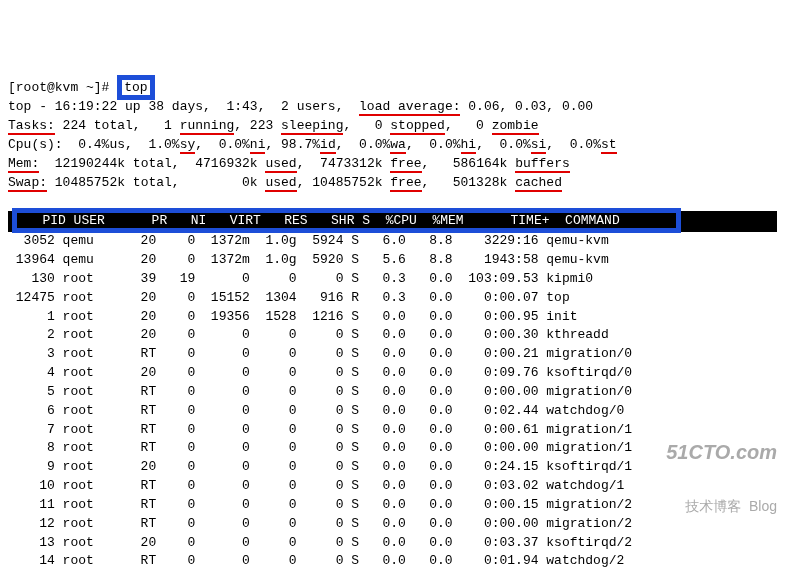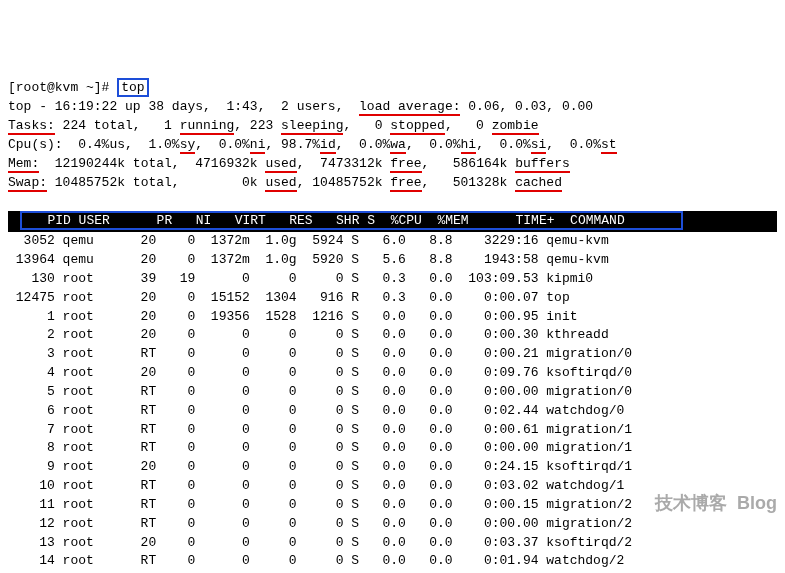--- a/index.html
+++ b/index.html
@@ -10,48 +10,49 @@
     font-size: 13px;
     line-height: 1.45;
     color: #000;
     width: 785px;
     height: 573px;
     box-sizing: border-box;
     position: relative;
     overflow: hidden;
     white-space: pre;
   }
-  .red-box { border: 2px solid #1d4ed8; padding: 0 2px; }
+  .red-box { border: 5px solid #1d4ed8; padding: 0 2px; }
   .red-underline { border-bottom: 2px solid #e00000; text-align: center; }
   .header-row {
     background: #000;
     color: #fff;
     display: block;
-    padding: 1px 12px;
+    padding: 1px 4px;
   }
   .row { display: block; }
   .watermark {
     position: absolute;
     right: 8px;
     bottom: 28px;
     color: #aaa;
     font-family: Arial, sans-serif;
     font-size: 20px;
     font-weight: bold;
     font-style: italic;
     text-align: right;
     pointer-events: none;
   }
-  .watermark .sub { font-size: 18px; font-style: normal; font-weight: bold; display:block; }
+  .watermark .sub { font-size: 14px; font-style: normal; font-weight: normal; display:block; }
 </style>
 </head>
 <body>
 
 
 
 <div id="term"><span class="row">[root@kvm ~]# <span class="red-box">top</span></span><span class="row">top - 16:19:22 up 38 days,  1:43,  2 users,  <span class="red-underline">load average:</span> 0.06, 0.03, 0.00</span><span class="row"><span class="red-underline">Tasks:</span> 224 total,   1 <span class="red-underline">running</span>, 223 <span class="red-underline">sleeping</span>,   0 <span class="red-underline">stopped</span>,   0 <span class="red-underline">zombie</span></span><span class="row">Cpu(s):  0.4%us,  1.0%<span class="red-underline">sy</span>,  0.0%<span class="red-underline">ni</span>, 98.7%<span class="red-underline">id</span>,  0.0%<span class="red-underline">wa</span>,  0.0%<span class="red-underline">hi</span>,  0.0%<span class="red-underline">si</span>,  0.0%<span class="red-underline">st</span></span><span class="row"><span class="red-underline">Mem:</span>  12190244k total,  4716932k <span class="red-underline">used</span>,  7473312k <span class="red-underline">free</span>,   586164k <span class="red-underline">buffers</span></span><span class="row"><span class="red-underline">Swap:</span> 10485752k total,        0k <span class="red-underline">used</span>, 10485752k <span class="red-underline">free</span>,   501328k <span class="red-underline">cached</span></span><span class="row"> </span><span class="header-row"><span class="red-box">   PID USER      PR   NI   VIRT   RES   SHR S  %CPU  %MEM      TIME+  COMMAND       </span></span><span class="row">  3052 qemu      20    0  1372m  1.0g  5924 S   6.0   8.8    3229:16 qemu-kvm</span><span class="row"> 13964 qemu      20    0  1372m  1.0g  5920 S   5.6   8.8    1943:58 qemu-kvm</span><span class="row">   130 root      39   19      0     0     0 S   0.3   0.0  103:09.53 kipmi0</span><span class="row"> 12475 root      20    0  15152  1304   916 R   0.3   0.0    0:00.07 top</span><span class="row">     1 root      20    0  19356  1528  1216 S   0.0   0.0    0:00.95 init</span><span class="row">     2 root      20    0      0     0     0 S   0.0   0.0    0:00.30 kthreadd</span><span class="row">     3 root      RT    0      0     0     0 S   0.0   0.0    0:00.21 migration/0</span><span class="row">     4 root      20    0      0     0     0 S   0.0   0.0    0:09.76 ksoftirqd/0</span><span class="row">     5 root      RT    0      0     0     0 S   0.0   0.0    0:00.00 migration/0</span><span class="row">     6 root      RT    0      0     0     0 S   0.0   0.0    0:02.44 watchdog/0</span><span class="row">     7 root      RT    0      0     0     0 S   0.0   0.0    0:00.61 migration/1</span><span class="row">     8 root      RT    0      0     0     0 S   0.0   0.0    0:00.00 migration/1</span><span class="row">     9 root      20    0      0     0     0 S   0.0   0.0    0:24.15 ksoftirqd/1</span><span class="row">    10 root      RT    0      0     0     0 S   0.0   0.0    0:03.02 watchdog/1</span><span class="row">    11 root      RT    0      0     0     0 S   0.0   0.0    0:00.15 migration/2</span><span class="row">    12 root      RT    0      0     0     0 S   0.0   0.0    0:00.00 migration/2</span><span class="row">    13 root      20    0      0     0     0 S   0.0   0.0    0:03.37 ksoftirqd/2</span><span class="row">    14 root      RT    0      0     0     0 S   0.0   0.0    0:01.94 watchdog/2</span><span class="row">    15 root      RT    0      0     0     0 S   0.0   0.0    0:00.14 migration/3</span></div>
 
 <div class="watermark">
+  <span>51CTO.com</span>
   <span class="sub"><span>技术博客</span>&nbsp;&nbsp;<span>Blog</span></span>
 </div>
 
 
 
 
 </body></html>

